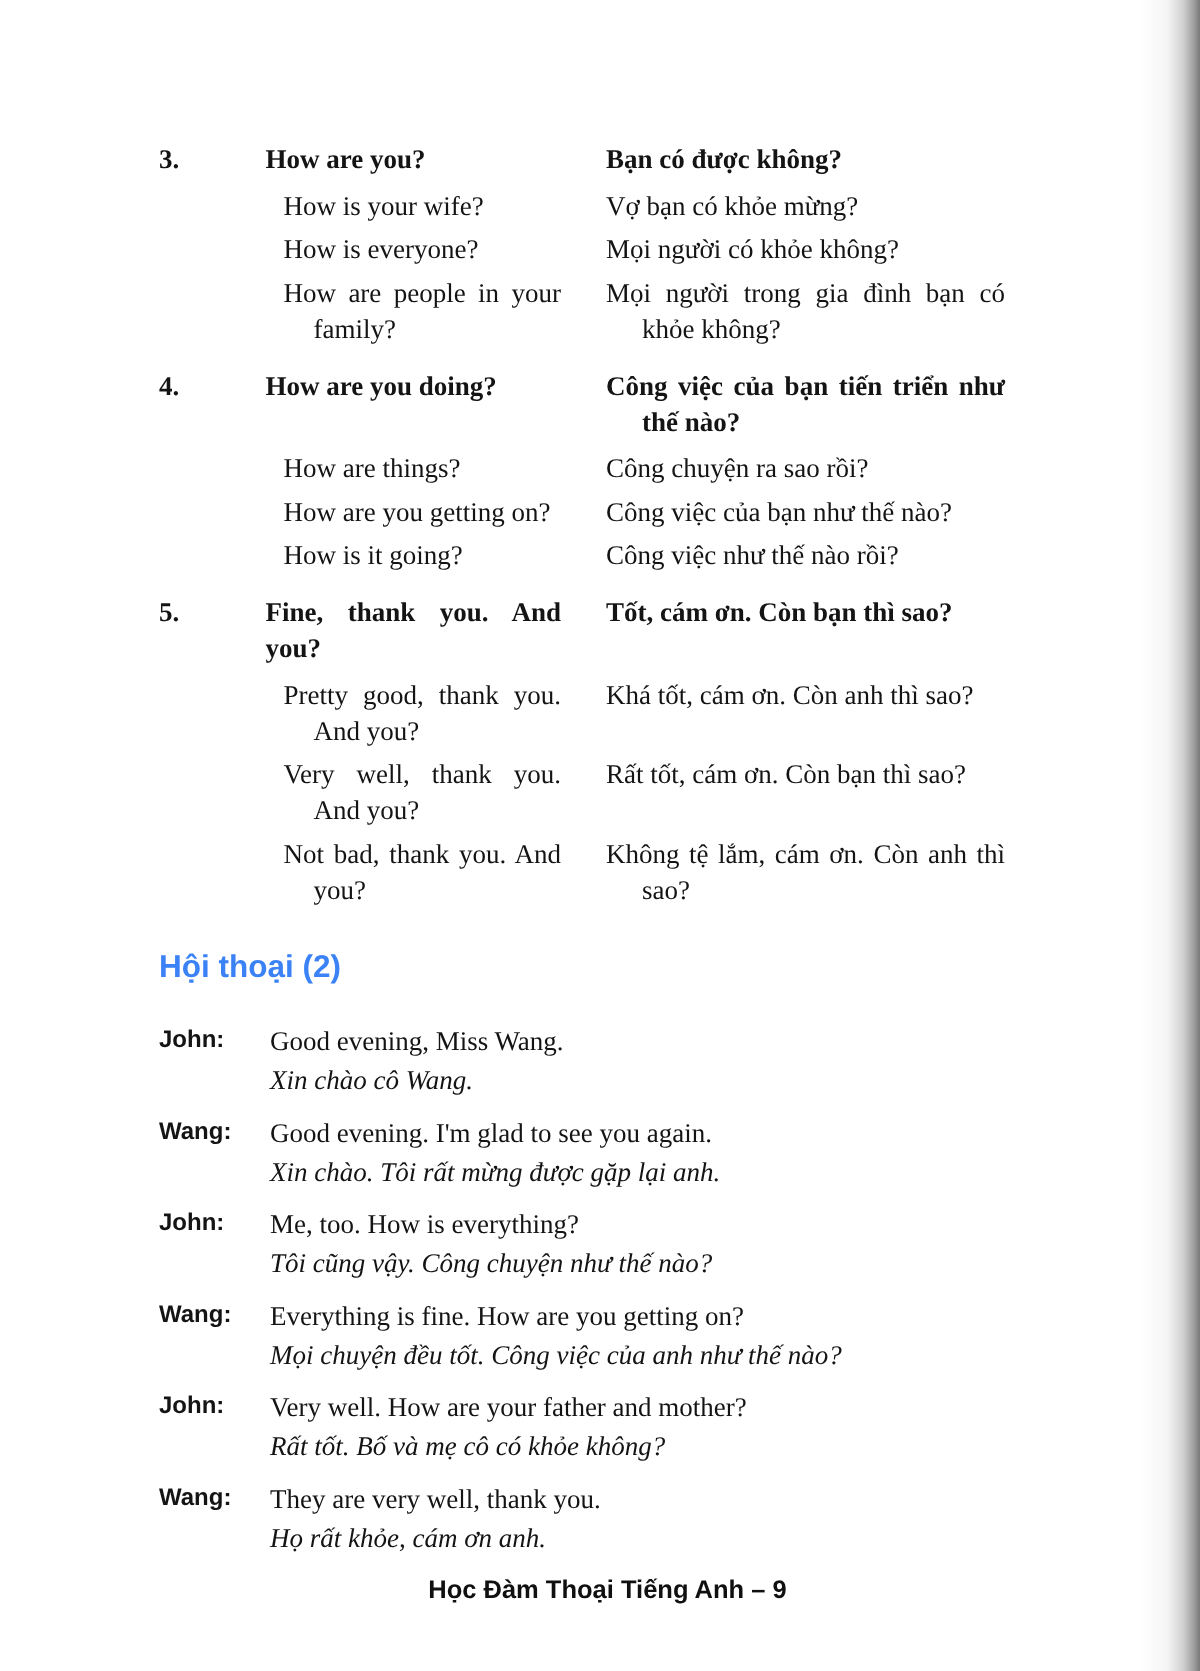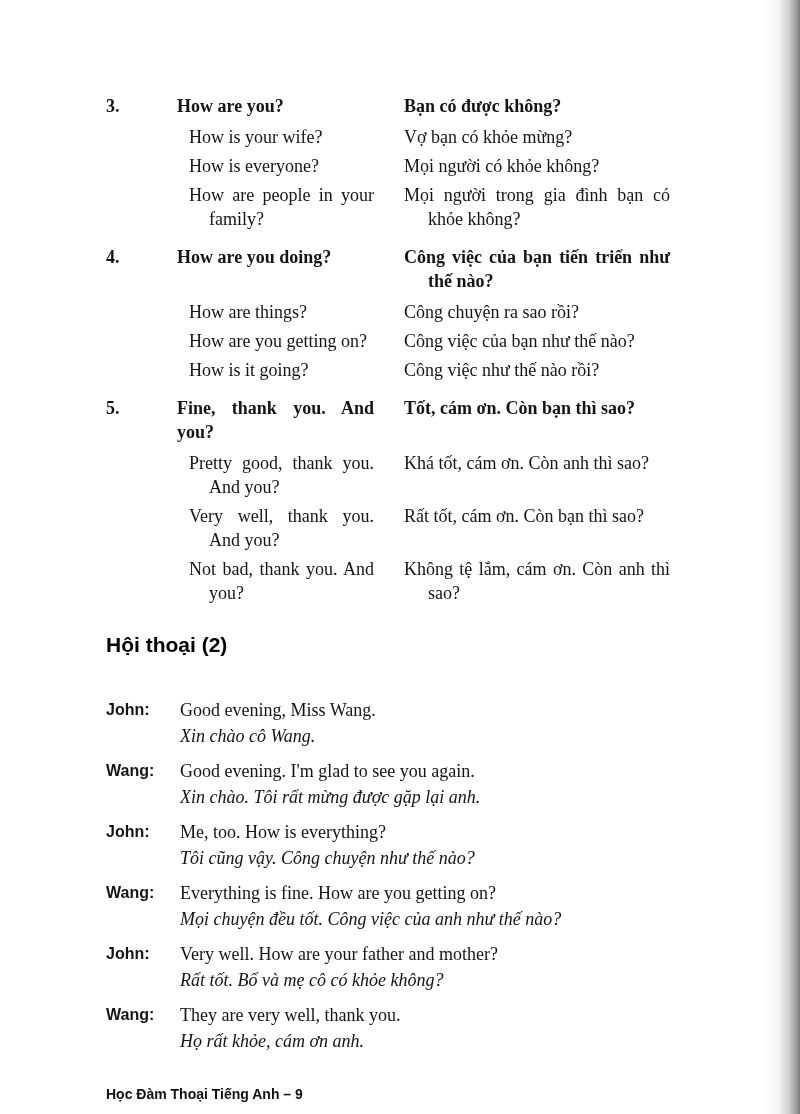--- a/index.html
+++ b/index.html
@@ -26,45 +26,45 @@
   .title-row { font-weight: bold; margin-bottom: 7px; }
   .en { text-align: justify; padding-right: 30px; margin-left: 41px; }
   .row:not(.title-row) .en { padding-left: 32px; text-indent: -20px; }
   .vi { text-align: justify; padding-left: 24px; text-indent: -24px; padding-right: 34px; }
 
   
   .heading {
     font-family: "Liberation Sans", "DejaVu Sans", sans-serif;
     font-weight: bold;
     font-size: 21px;
-    color: #000000;
-    margin: 28px 0 40px 0;
+    color: #3b82f6;
+    margin: 28px 0 24px 0;
   }
   .turn {
     display: grid;
     grid-template-columns: 74px auto;
     font-size: 18px;
     line-height: 26px;
     margin-bottom: 9px;
   }
   .speaker {
     font-family: "Liberation Sans", "DejaVu Sans", sans-serif;
     font-weight: bold;
     font-size: 16px;
     line-height: 26px;
   }
   .vi-line { font-style: italic; }
 
   
   .footer {
     font-family: "Liberation Sans", "DejaVu Sans", sans-serif;
     font-weight: bold;
-    font-size: 14px;
-    text-align: left;
-    margin-top: 32px;
+    font-size: 17px;
+    text-align: center;
+    margin-top: 12px;
     color: #101010;
   }
 
   
   .scan-edge {
     position: absolute;
     top: 0; right: 0;
     width: 40px; height: 1114px;
     pointer-events: none;
     background: linear-gradient(to right,

